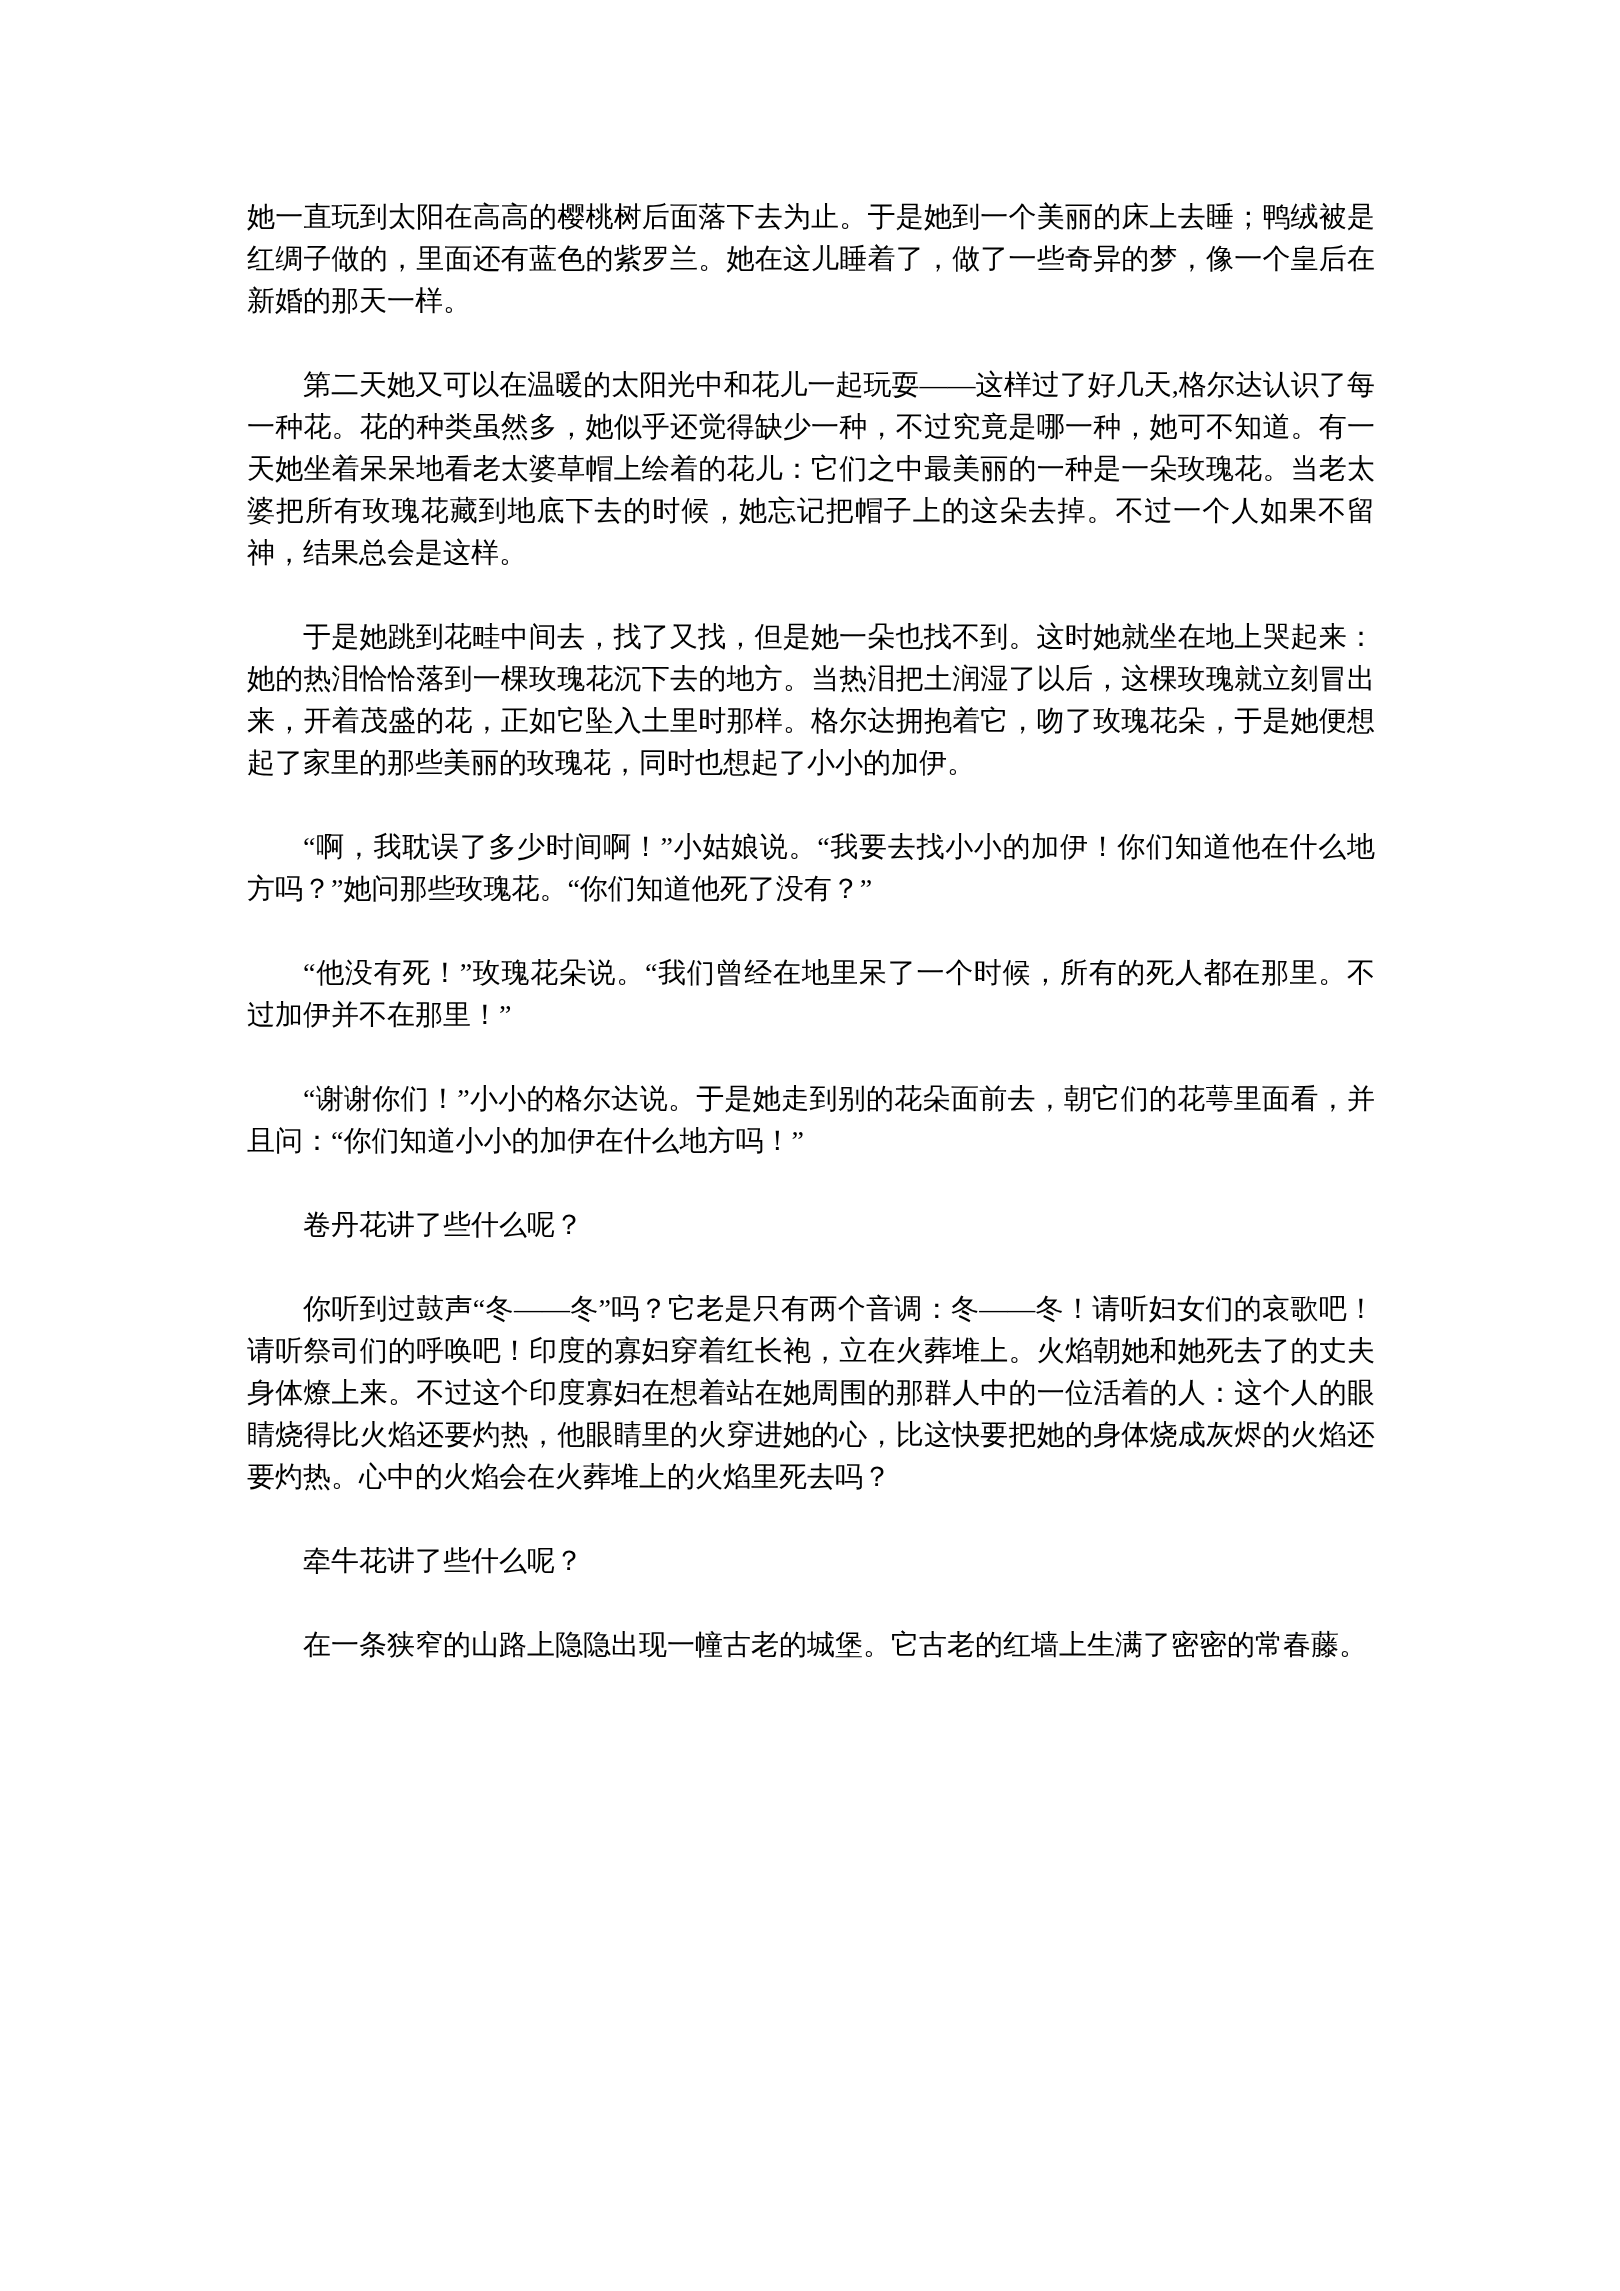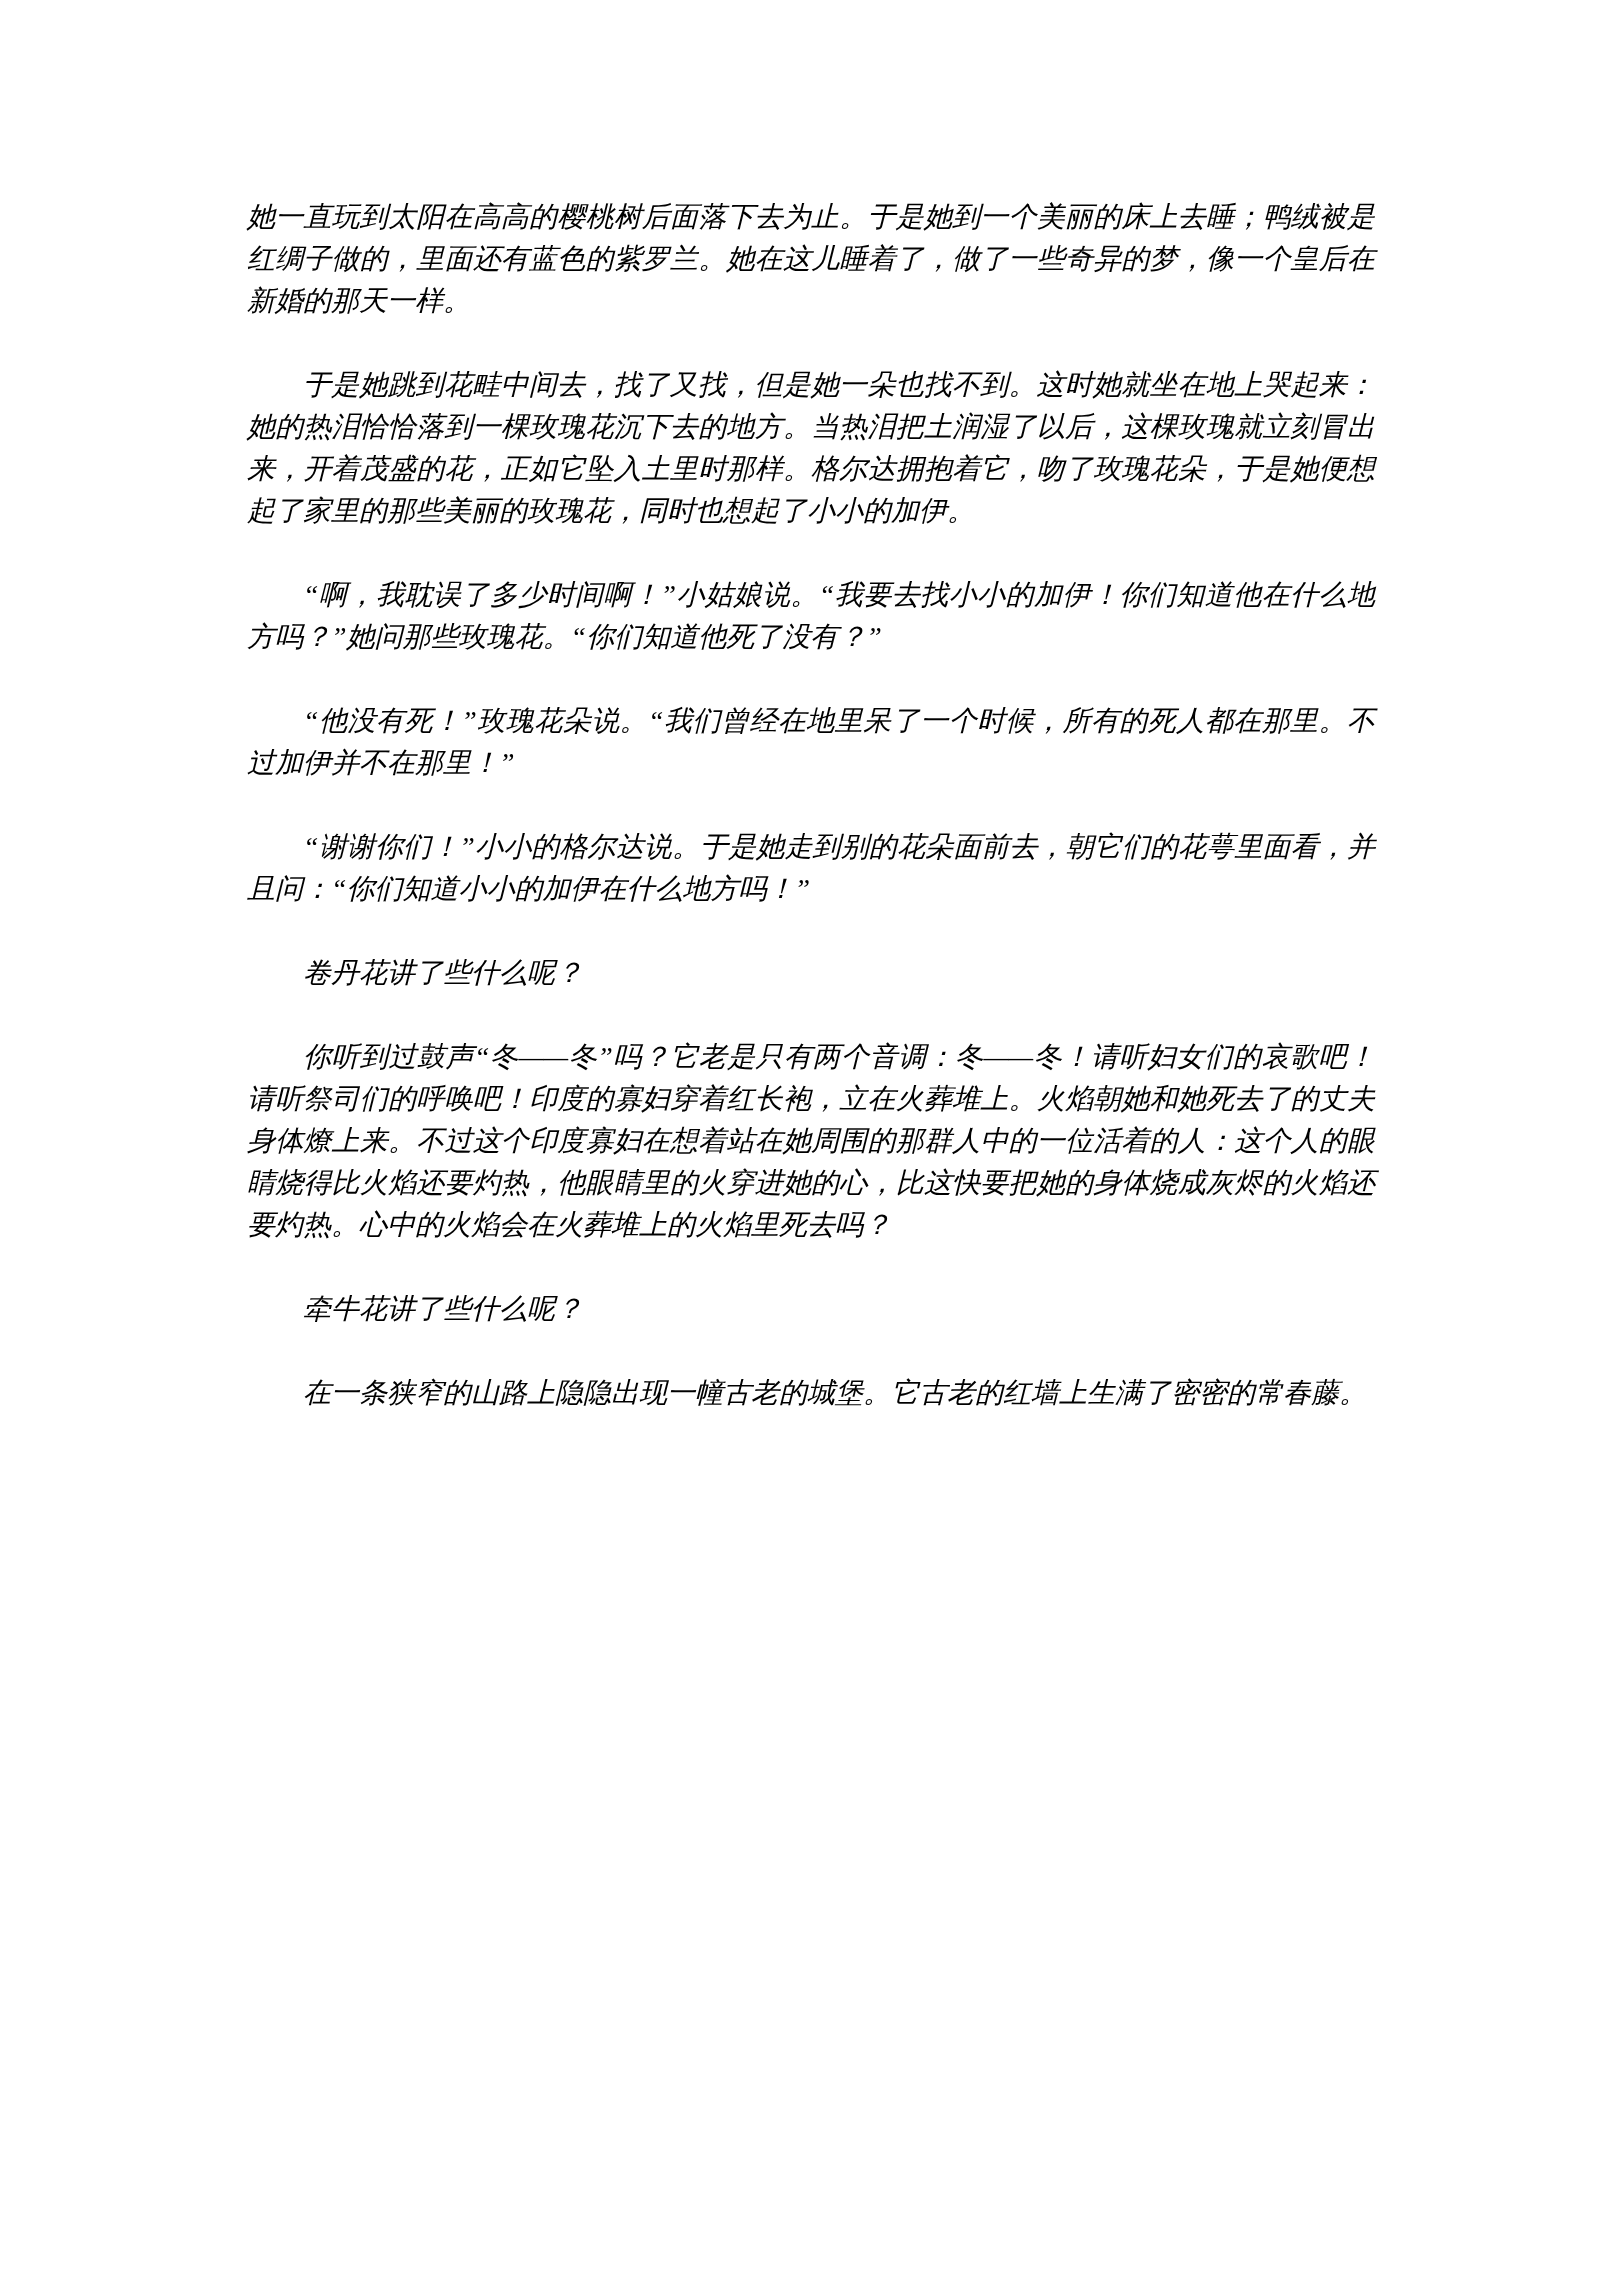--- a/index.html
+++ b/index.html
@@ -9,21 +9,20 @@
   }
   .page {
     position: relative;
     box-sizing: border-box;
     width: 1392px;
     height: 2292px;
     margin: 0;
     background: #ffffff;
     padding: 196px 245px 196px 247px;
     overflow: hidden;
-    font-style: italic;
   }
   .doc-body {
     width: 1128px;
   }
   p.para {
     margin: 0 0 42px 0;
     padding: 0;
     color: #000000;
     font-family: "Liberation Serif", "DejaVu Serif", serif;
     font-size: 28px;
@@ -39,20 +38,21 @@
   p.para:last-child {
     margin-bottom: 8px;
   }
 </style>
 </head>
 <body>
 
 <div class="page">
   <div class="doc-body">
       <p class="para">她一直玩到太阳在高高的樱桃树后面落下去为止。于是她到一个美丽的床上去睡；鸭绒被是红绸子做的，里面还有蓝色的紫罗兰。她在这儿睡着了，做了一些奇异的梦，像一个皇后在新婚的那天一样。</p>
+      <p class="para indent">第二天她又可以在温暖的太阳光中和花儿一起玩耍——这样过了好几天,格尔达认识了每一种花。花的种类虽然多，她似乎还觉得缺少一种，不过究竟是哪一种，她可不知道。有一天她坐着呆呆地看老太婆草帽上绘着的花儿：它们之中最美丽的一种是一朵玫瑰花。当老太婆把所有玫瑰花藏到地底下去的时候，她忘记把帽子上的这朵去掉。不过一个人如果不留神，结果总会是这样。</p>
       <p class="para indent">于是她跳到花畦中间去，找了又找，但是她一朵也找不到。这时她就坐在地上哭起来：她的热泪恰恰落到一棵玫瑰花沉下去的地方。当热泪把土润湿了以后，这棵玫瑰就立刻冒出来，开着茂盛的花，正如它坠入土里时那样。格尔达拥抱着它，吻了玫瑰花朵，于是她便想起了家里的那些美丽的玫瑰花，同时也想起了小小的加伊。</p>
       <p class="para indent">“啊，我耽误了多少时间啊！”小姑娘说。“我要去找小小的加伊！你们知道他在什么地方吗？”她问那些玫瑰花。“你们知道他死了没有？”</p>
       <p class="para indent">“他没有死！”玫瑰花朵说。“我们曾经在地里呆了一个时候，所有的死人都在那里。不过加伊并不在那里！”</p>
       <p class="para indent">“谢谢你们！”小小的格尔达说。于是她走到别的花朵面前去，朝它们的花萼里面看，并且问：“你们知道小小的加伊在什么地方吗！”</p>
       <p class="para indent">卷丹花讲了些什么呢？</p>
       <p class="para indent">你听到过鼓声“冬——冬”吗？它老是只有两个音调：冬——冬！请听妇女们的哀歌吧！请听祭司们的呼唤吧！印度的寡妇穿着红长袍，立在火葬堆上。火焰朝她和她死去了的丈夫身体燎上来。不过这个印度寡妇在想着站在她周围的那群人中的一位活着的人：这个人的眼睛烧得比火焰还要灼热，他眼睛里的火穿进她的心，比这快要把她的身体烧成灰烬的火焰还要灼热。心中的火焰会在火葬堆上的火焰里死去吗？</p>
       <p class="para indent">牵牛花讲了些什么呢？</p>
       <p class="para indent">在一条狭窄的山路上隐隐出现一幢古老的城堡。它古老的红墙上生满了密密的常春藤。</p>
     </div>
 </div>

